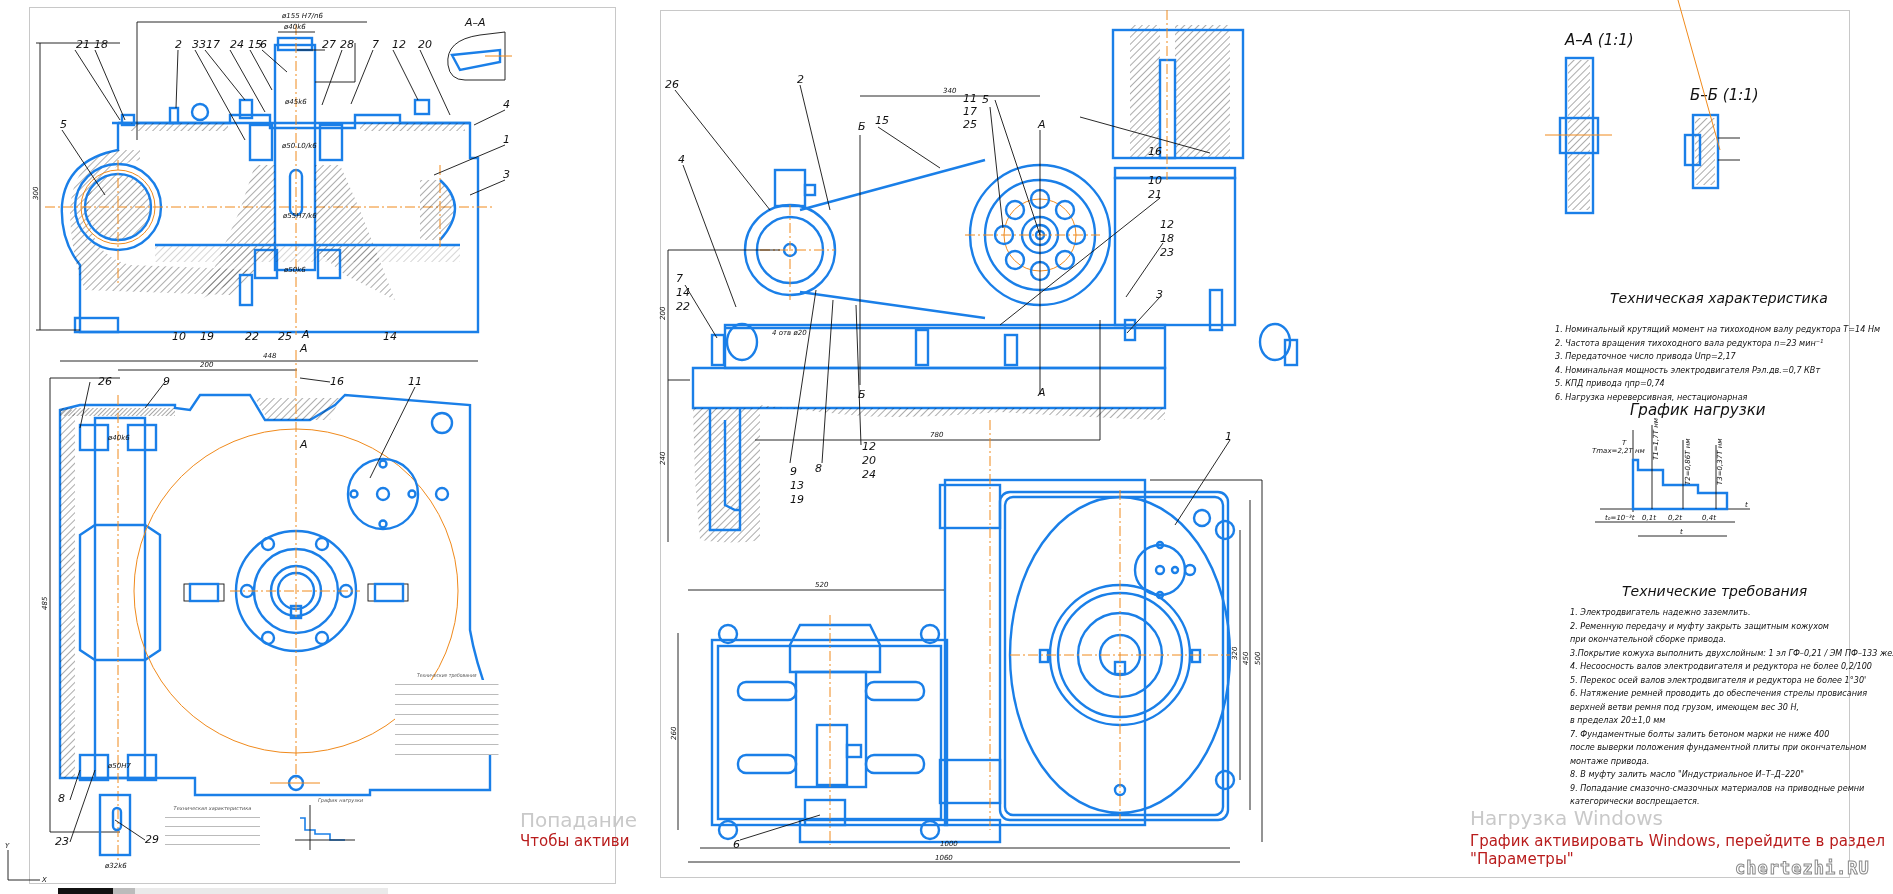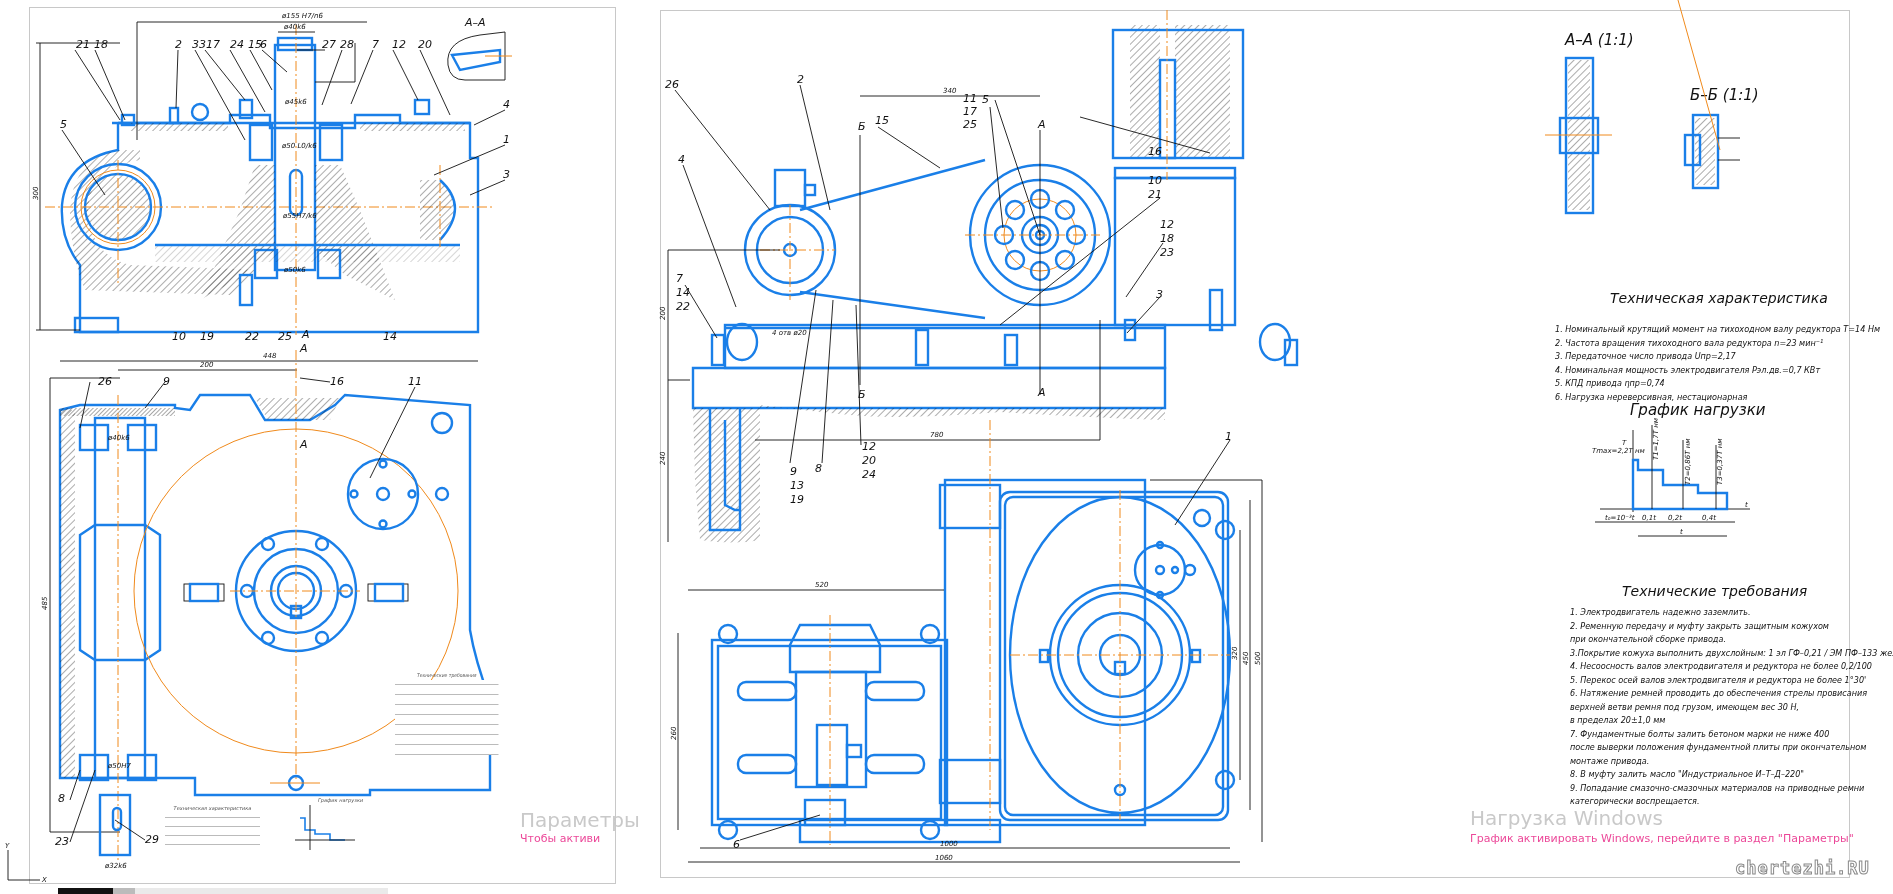--- a/index.html
+++ b/index.html
@@ -16,21 +16,21 @@
   .h{fill:url(#hatch);stroke:none;}
   .hd{fill:url(#hatchDense);stroke:none;}
   .lbl{font-family:"DejaVu Sans",sans-serif;font-style:italic;font-size:11px;fill:#111;}
   .lbls{font-family:"DejaVu Sans",sans-serif;font-style:italic;font-size:7px;fill:#111;}
   .ttl{font-family:"DejaVu Sans",sans-serif;font-style:italic;font-size:15px;fill:#111;}
   .txt{position:absolute;font-family:"DejaVu Sans",sans-serif;font-style:italic;color:#111;white-space:nowrap;}
   .tc-title{font-size:14px;}
   .tc-line{font-size:9.5px;line-height:13.5px;transform:scaleX(0.85);transform-origin:left;}
   .tiny{font-size:5px;line-height:10px;color:#555;}
   .wm1{position:absolute;font-family:"DejaVu Sans",sans-serif;color:#c9c9c9;font-size:20px;}
-  .wm2{position:absolute;font-family:"DejaVu Sans",sans-serif;color:#ec4899;font-size:11px;}
+  .wm2{position:absolute;font-family:"DejaVu Sans",sans-serif;color:#b91c1c;font-size:15px;}
   .brand{position:absolute;font-family:"DejaVu Sans Mono",monospace;font-weight:bold;font-size:17px;color:#fff;-webkit-text-stroke:1px #8a8a8a;letter-spacing:1px;}
   .scrollbar{position:absolute;left:58px;top:888px;height:6px;width:330px;background:#eaeaea;}
   .scrollbar .thumb{position:absolute;left:0;top:0;height:6px;width:55px;background:#111;}
   .scrollbar .thumb2{position:absolute;left:55px;top:0;height:6px;width:22px;background:#bbb;}
 </style>
 </head>
 <body>
 
 <div class="sheet" id="sheet-left"></div>
 
@@ -245,21 +245,21 @@
 <div class="txt tiny" style="left:395px;top:670px;width:115px;transform:scaleX(0.9);transform-origin:left;">
   <div style="text-align:center">Технические требования</div>
   <div style="height:75px;background:repeating-linear-gradient(#fff 0 4px,#bbb 4px 5px,#fff 5px 10px);"></div>
 </div>
 <div class="txt tiny" style="left:165px;top:803px;width:95px;">
   <div style="text-align:center">Техническая характеристика</div>
   <div style="height:40px;background:repeating-linear-gradient(#fff 0 4px,#bbb 4px 5px,#fff 5px 9px);"></div>
 </div>
 <div class="txt tiny" style="left:318px;top:795px;">График нагрузки</div>
 
-<div class="wm1" style="left:520px;top:808px;">Параметры</div>
+<div class="wm1" style="left:520px;top:808px;">Попадание</div>
 <div class="wm2" style="left:520px;top:832px;">Чтобы активи</div>
 
 <div class="scrollbar">
   <div class="thumb"></div>
   <div class="thumb2"></div>
 </div>
 
 <div class="sheet" id="sheet-right"></div>
 
 <svg width="1893" height="894">

